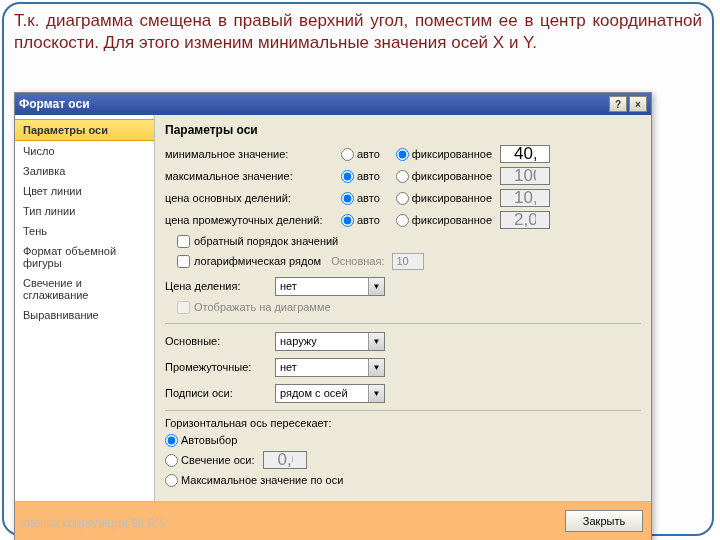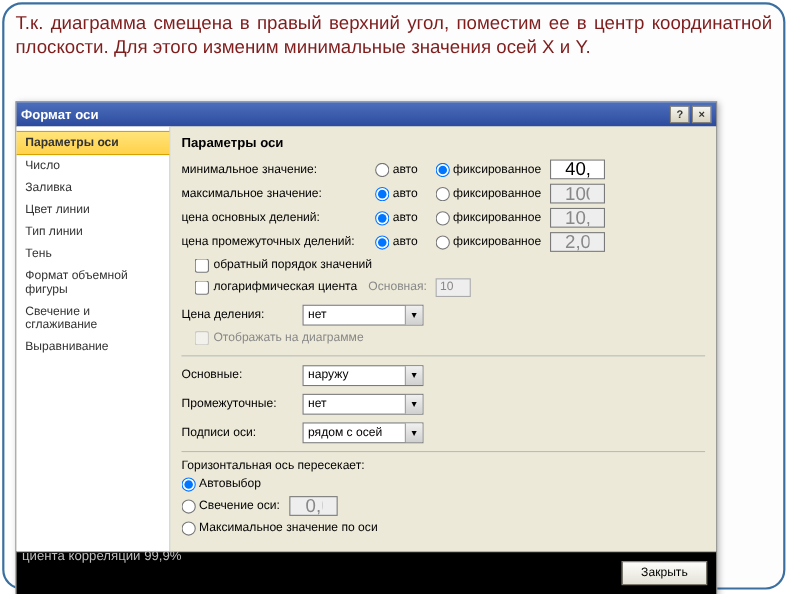--- a/index.html
+++ b/index.html
@@ -32,23 +32,23 @@
   .sel-row { display: flex; align-items: center; height: 22px; margin-top: 4px; }
   .sel-row .slbl { width: 110px; font-size: 11px; }
   .sel { display: flex; align-items: center; background: #fff; border: 1px solid #7a7a7a; height: 19px; width: 110px; }
   .sel-text { flex: 1; padding: 0 4px; font-size: 11px; }
   .sel-btn { width: 16px; height: 17px; background: linear-gradient(#f0f0f0,#d0d0d0); border-left: 1px solid #999; display: flex; align-items: center; justify-content: center; font-size: 8px; }
   .hr { border: none; border-top: 1px solid #bbb; margin: 6px 0; }
   .group-lbl { font-size: 11px; margin: 4px 0 2px 0; }
   .radio-col { display: flex; flex-direction: column; gap: 2px; margin-bottom: 6px; }
   .radio-col .radio { height: 18px; }
   .radio-col .val { width: 44px; }
-  .dlg-footer { border-top: 1px solid #bbb; padding: 8px; display: flex; justify-content: flex-end; background: #000000; }
+  .dlg-footer { border-top: 1px solid #bbb; padding: 8px; display: flex; justify-content: flex-end; background: #fdba74; }
   .close-btn { width: 78px; height: 22px; font-size: 11px; background: linear-gradient(#fdfdfb,#e4e2d7); border: 1px solid #8a867a; cursor: default; }
-  .under-text { position: absolute; left: 16px; bottom: 22px; color: #bfbfbf; font-size: 12px; }
+  .under-text { position: absolute; left: 16px; bottom: 4px; color: #bfbfbf; font-size: 12px; }
 </style>
 </head>
 <body>
 
 <div class="outer-frame">
   <p class="intro">Т.к. диаграмма смещена в правый верхний угол, поместим ее в центр координатной плоскости. Для этого изменим минимальные значения осей X и Y.</p>
 
   <div class="dialog">
     <div class="titlebar">
       <span class="titlebar-text">Формат оси</span>
@@ -133,21 +133,21 @@
           </div>
           <input class="val disabled" readonly="" value="2,0" style="">
         </div>
 
         <div class="chk-row">
             <input type="checkbox" style="">
             <span>обратный порядок значений</span>
           </div>
         <div class="chk-row">
           <input type="checkbox" style="">
-          <span>логарифмическая циента</span>
+          <span>логарифмическая рядом</span>
           <span class="sublbl disabled-text">Основная:</span>
           <input class="val2" readonly="" value="10" style="">
         </div>
 
         <div class="sel-row">
           <span class="slbl">Цена деления:</span>
           <div class="sel">
             <span class="sel-text">нет</span>
             <span class="sel-btn">▼</span>
           </div>

